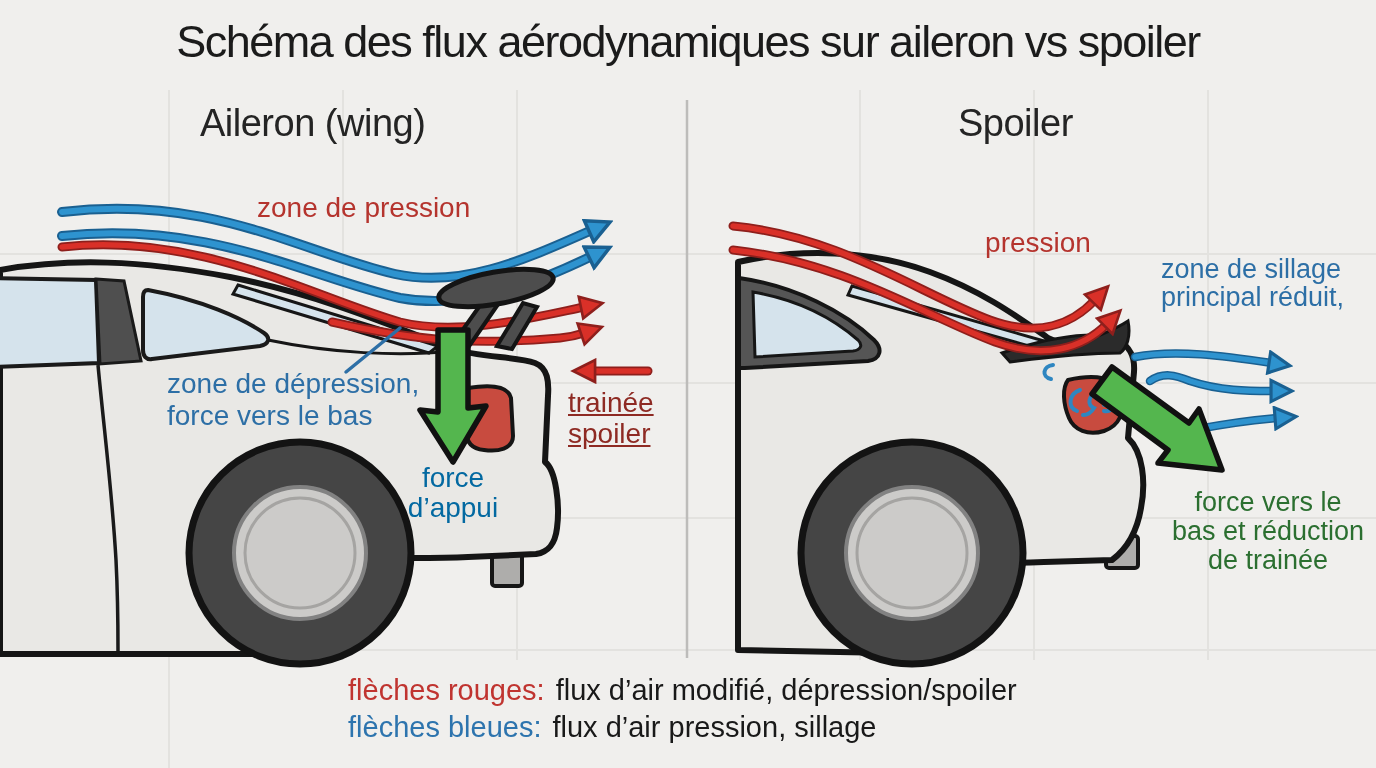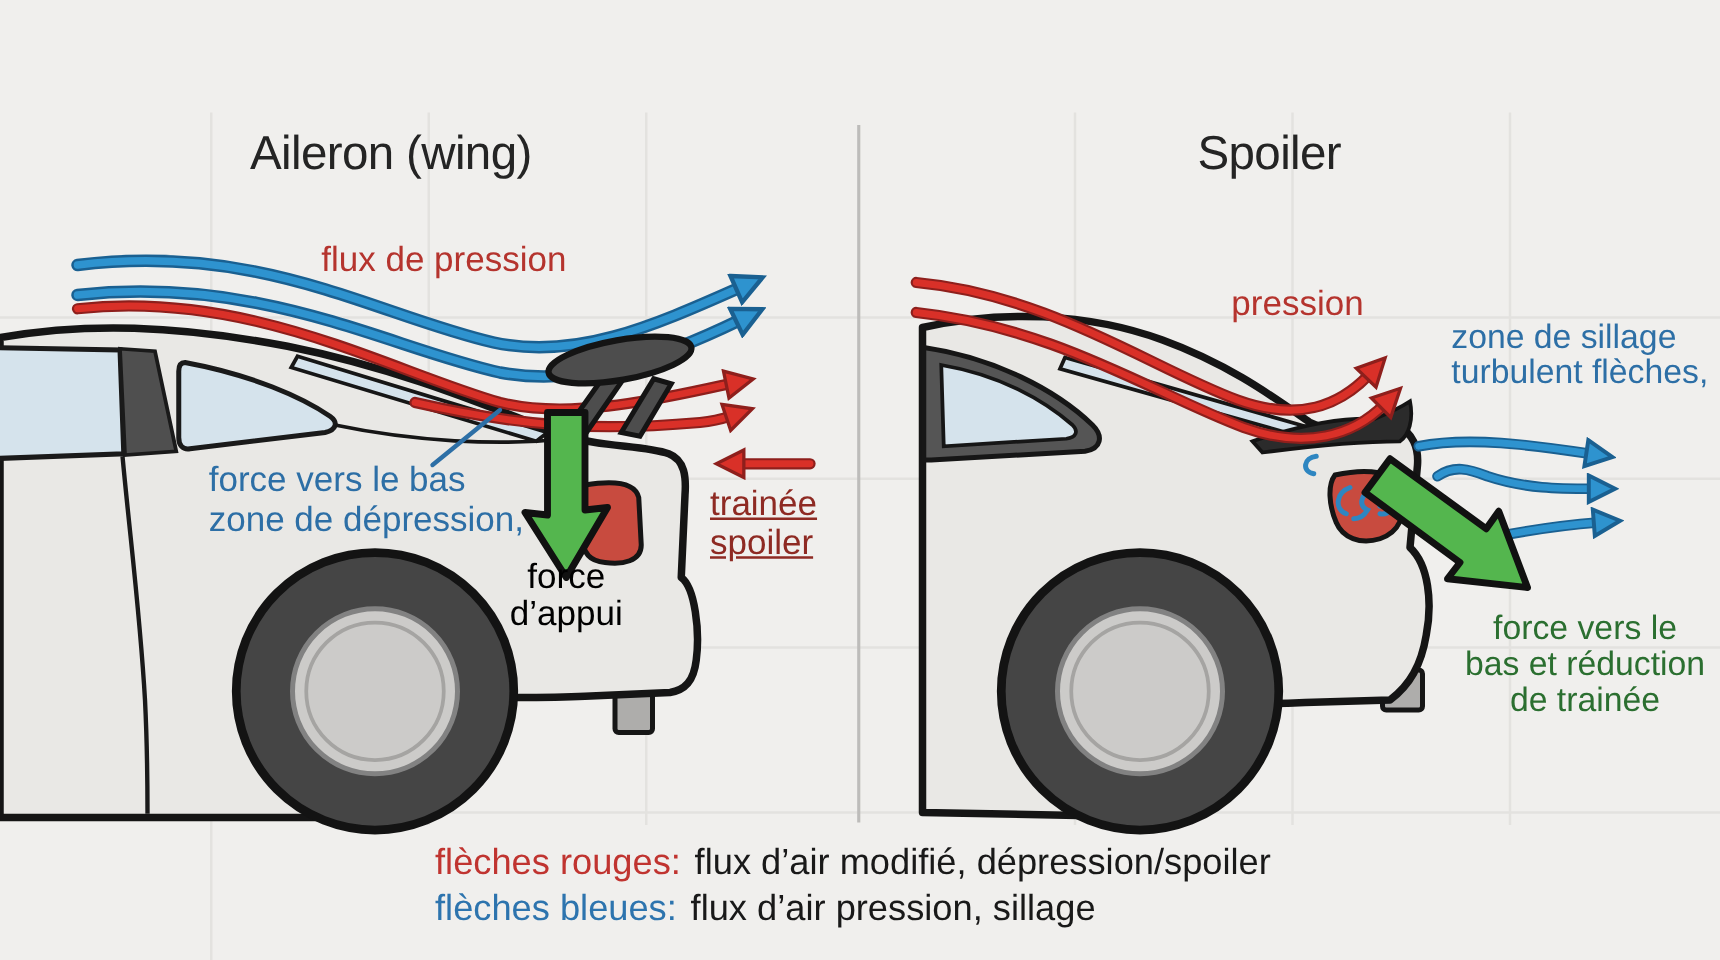--- a/index.html
+++ b/index.html
@@ -14,21 +14,21 @@
     left:0;top:16px;width:1376px;text-align:center;
     font-size:45px;letter-spacing:-1.5px;color:#1b1b1b;
   }
   .panel-title{font-size:38px;letter-spacing:-0.5px;color:#242424;text-align:left;}
   #panel-title-left{left:200px;top:102px;width:284px;}
   #panel-title-right{left:958px;top:102px;width:148px;}
   .ann{font-size:28px;}
   #lbl-press-left{left:257px;top:192px;color:#b5342e;}
   #lbl-depression{left:167px;top:368px;color:#2d6fa6;line-height:32px;}
   #lbl-trainee{left:568px;top:387px;color:#8e2a23;line-height:31px;text-decoration:underline;}
-  #lbl-appui{left:377px;top:446px;width:152px;text-align:center;color:#000000;line-height:30px;}
+  #lbl-appui{left:377px;top:463px;width:152px;text-align:center;color:#0369a1;line-height:30px;}
   #lbl-press-right{left:962px;top:228px;width:152px;text-align:center;color:#b5342e;line-height:30px;}
   #lbl-wake{left:1161px;top:255px;color:#2d6fa6;font-size:27px;line-height:28px;}
   #lbl-force-right{left:1156px;top:488px;width:224px;text-align:center;color:#2b6f30;font-size:27px;line-height:29px;}
   #legend{left:348px;top:672px;font-size:29px;line-height:37px;color:#191919;}
   #legend .term-red{color:#c03430;}
   #legend .term-blue{color:#2d74ae;}
   #legend .desc{margin-left:11px;color:#191919;}
 </style>
 </head>
 <body>
@@ -133,48 +133,49 @@
         <path d="M 1053,365 C 1043,366 1041,377 1051,379"></path>
         <path d="M 1080,390 C 1069,394 1067,407 1077,411"></path>
         <path d="M 1097,392 C 1088,396 1087,405 1094,408 C 1091,413 1087,415 1083,415"></path>
         <path d="M 1104,405 C 1107,398 1115,399 1113,406 C 1112,410 1108,412 1104,411"></path>
       </g>
     </g>
 
     <path d="M 1112,367 L 1189,423 L 1199,409 L 1222,470 L 1158,463 L 1168,450 L 1092,394 Z" fill="#54b64e" stroke="#111111" stroke-width="5.5" stroke-linejoin="round"></path>
   </svg>
 
+  <div class="lbl title">Schéma des flux aérodynamiques sur aileron vs spoiler</div>
 
   <div class="lbl panel-title" id="panel-title-left">Aileron (wing)</div>
   <div class="lbl panel-title" id="panel-title-right">Spoiler</div>
 
-  <div class="lbl ann" id="lbl-press-left">flux de pression</div>
+  <div class="lbl ann" id="lbl-press-left">zone de pression</div>
 
   <div class="lbl ann" id="lbl-depression">
+    <div>zone de dépression,</div>
     <div>force vers le bas</div>
-    <div>zone de dépression,</div>
   </div>
 
   <div class="lbl ann" id="lbl-trainee">
     <div>trainée</div>
     <div>spoiler</div>
   </div>
 
   <div class="lbl ann" id="lbl-appui">
     <div>force</div>
     <div>d’appui</div>
   </div>
 
   <div class="lbl ann" id="lbl-press-right">
     <div>pression</div>
   </div>
 
   <div class="lbl" id="lbl-wake">
     <div>zone de sillage</div>
-    <div>turbulent flèches,</div>
+    <div>principal réduit,</div>
   </div>
 
   <div class="lbl" id="lbl-force-right">
     <div>force vers le</div>
     <div>bas et réduction</div>
     <div>de trainée</div>
   </div>
 
   <div class="lbl" id="legend">
     <div>

